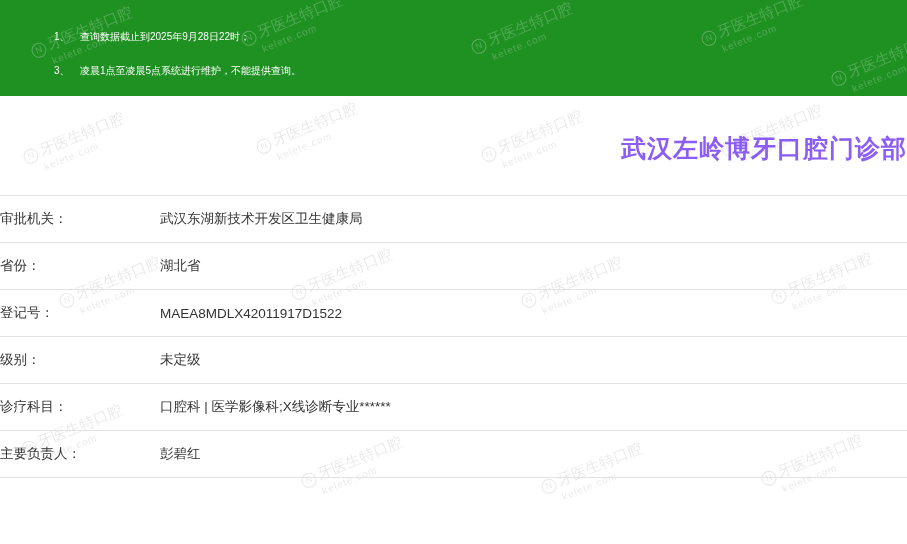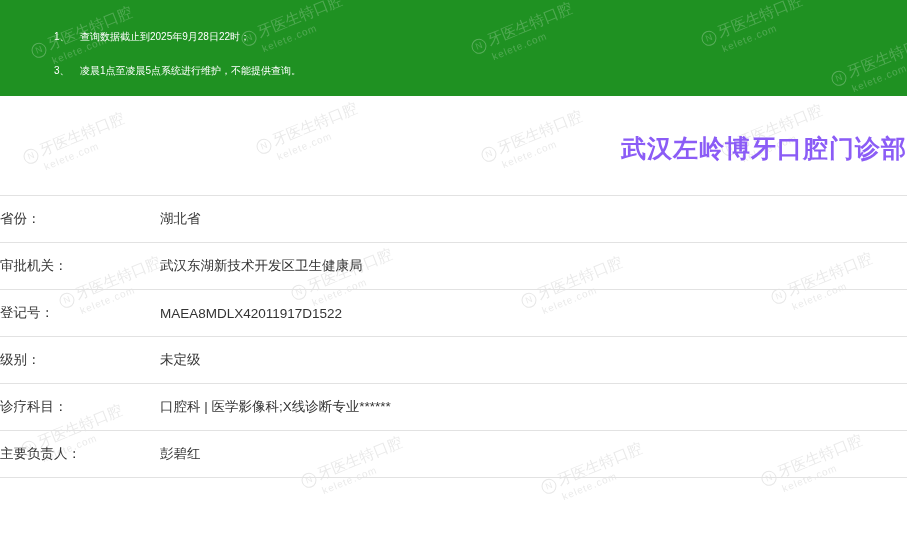--- a/index.html
+++ b/index.html
@@ -214,28 +214,28 @@
       <span class="num">3、</span><span>凌晨1点至凌晨5点系统进行维护，不能提供查询。</span>
     </li>
   </ol>
 </div>
 
 <div class="title">武汉左岭博牙口腔门诊部</div>
 
 <table class="info">
   <tbody>
     <tr>
+      <td class="label">审批机关：</td>
+      <td class="value">武汉东湖新技术开发区卫生健康局</td>
+    </tr>
+    <tr>
       <td class="label">省份：</td>
       <td class="value">湖北省</td>
     </tr>
     <tr>
-      <td class="label">审批机关：</td>
-      <td class="value">武汉东湖新技术开发区卫生健康局</td>
-    </tr>
-    <tr>
       <td class="label">登记号：</td>
       <td class="value">MAEA8MDLX42011917D1522</td>
     </tr>
     <tr>
       <td class="label">级别：</td>
       <td class="value">未定级</td>
     </tr>
     <tr>
       <td class="label">诊疗科目：</td>
       <td class="value">口腔科 | 医学影像科;X线诊断专业******</td>

